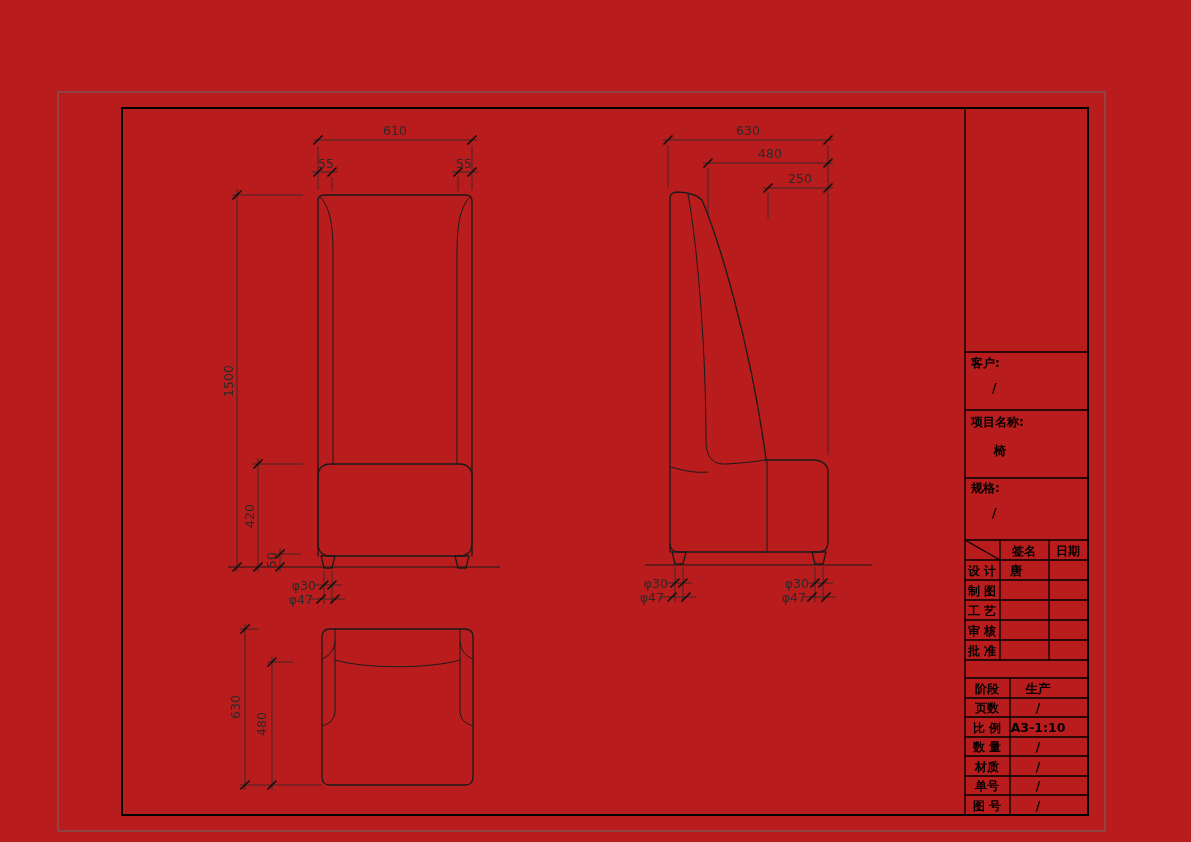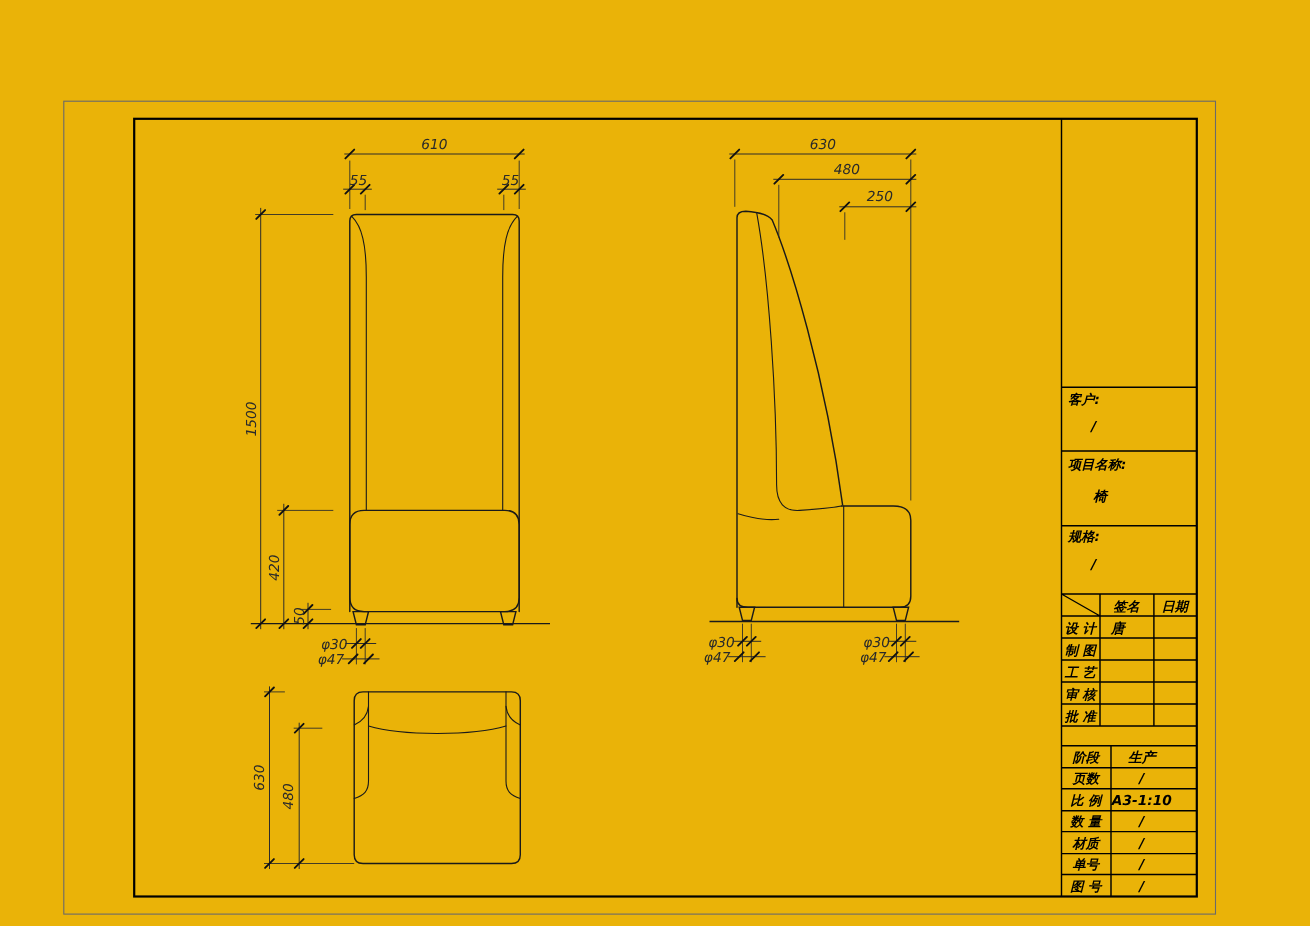--- a/index.html
+++ b/index.html
@@ -1,17 +1,17 @@
 <!DOCTYPE html>
 <html><head>
 <meta charset="utf-8">
 <style>
   html,body{margin:0;padding:0;background:#fff;}
-  .page{position:relative;width:1191px;height:842px;background:#eab308;overflow:hidden;
-        font-family:"DejaVu Sans","Liberation Sans",sans-serif;font-style:italic;}
+  .page{position:relative;width:1191px;height:842px;background:#b91c1c;overflow:hidden;
+        font-family:"DejaVu Sans","Liberation Sans",sans-serif;}
   svg{position:absolute;left:0;top:0;}
   .obj{fill:none;stroke:#1a1a1a;stroke-width:1.3;stroke-linecap:round;}
   .objthin{fill:none;stroke:#1a1a1a;stroke-width:1;stroke-linecap:round;}
   .dim{fill:none;stroke:#2a2a2a;stroke-width:0.9;}
   .ext{fill:none;stroke:#2a2a2a;stroke-width:0.8;}
   .tick{fill:none;stroke:#111;stroke-width:1.7;stroke-linecap:round;}
   .ground{fill:none;stroke:#1a1a1a;stroke-width:1.2;}
   .frame{fill:none;stroke:#000;stroke-width:2;}
   .border{fill:none;stroke:#6a6a6a;stroke-width:1;}
   .tb{fill:none;stroke:#000;stroke-width:1.3;}

